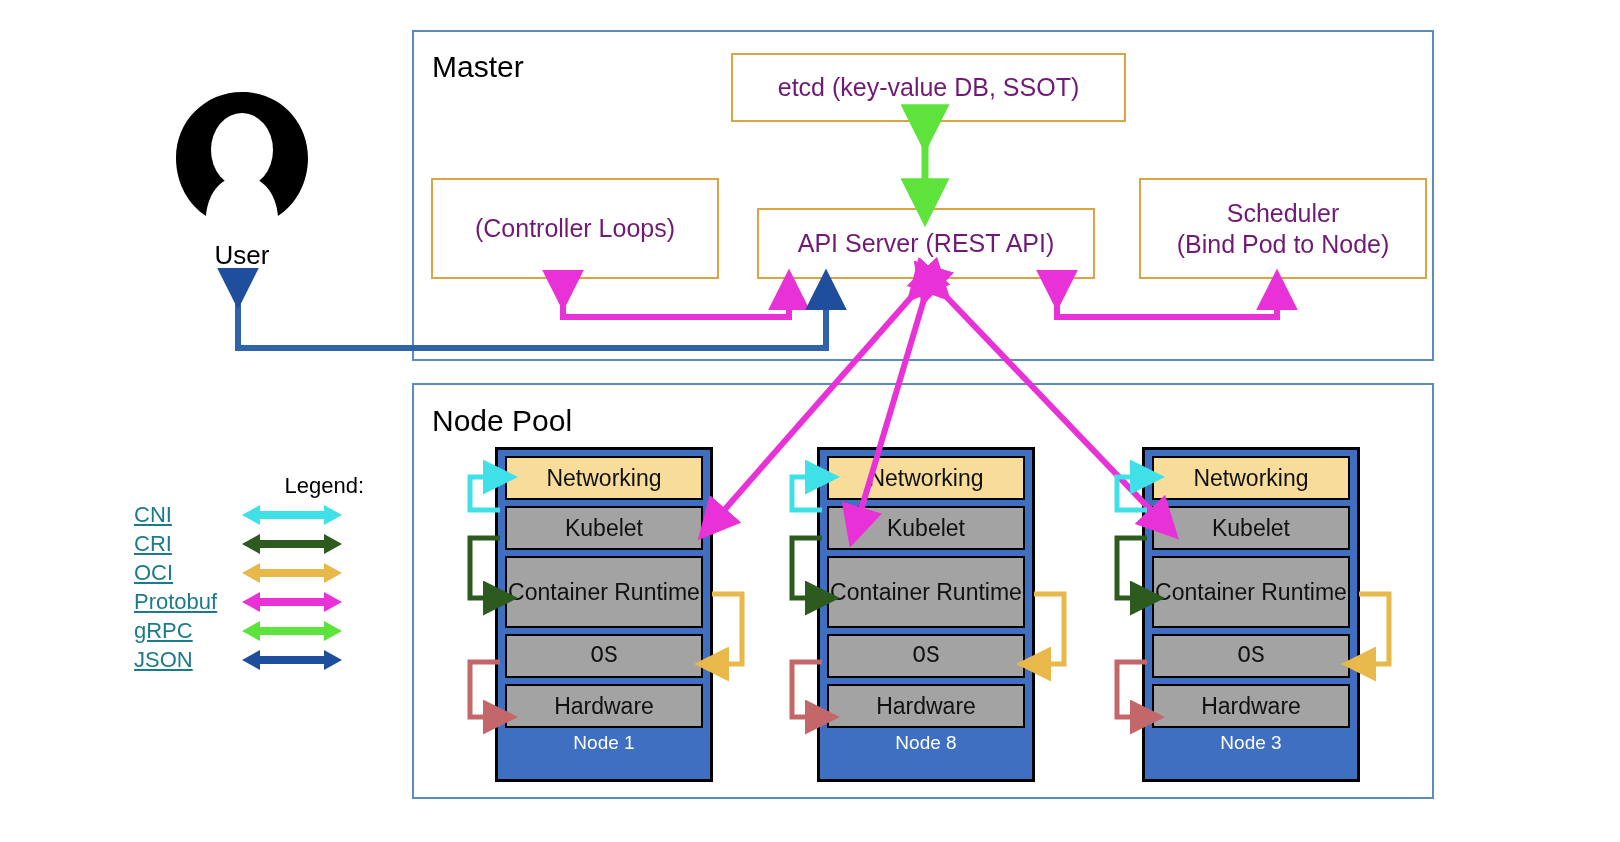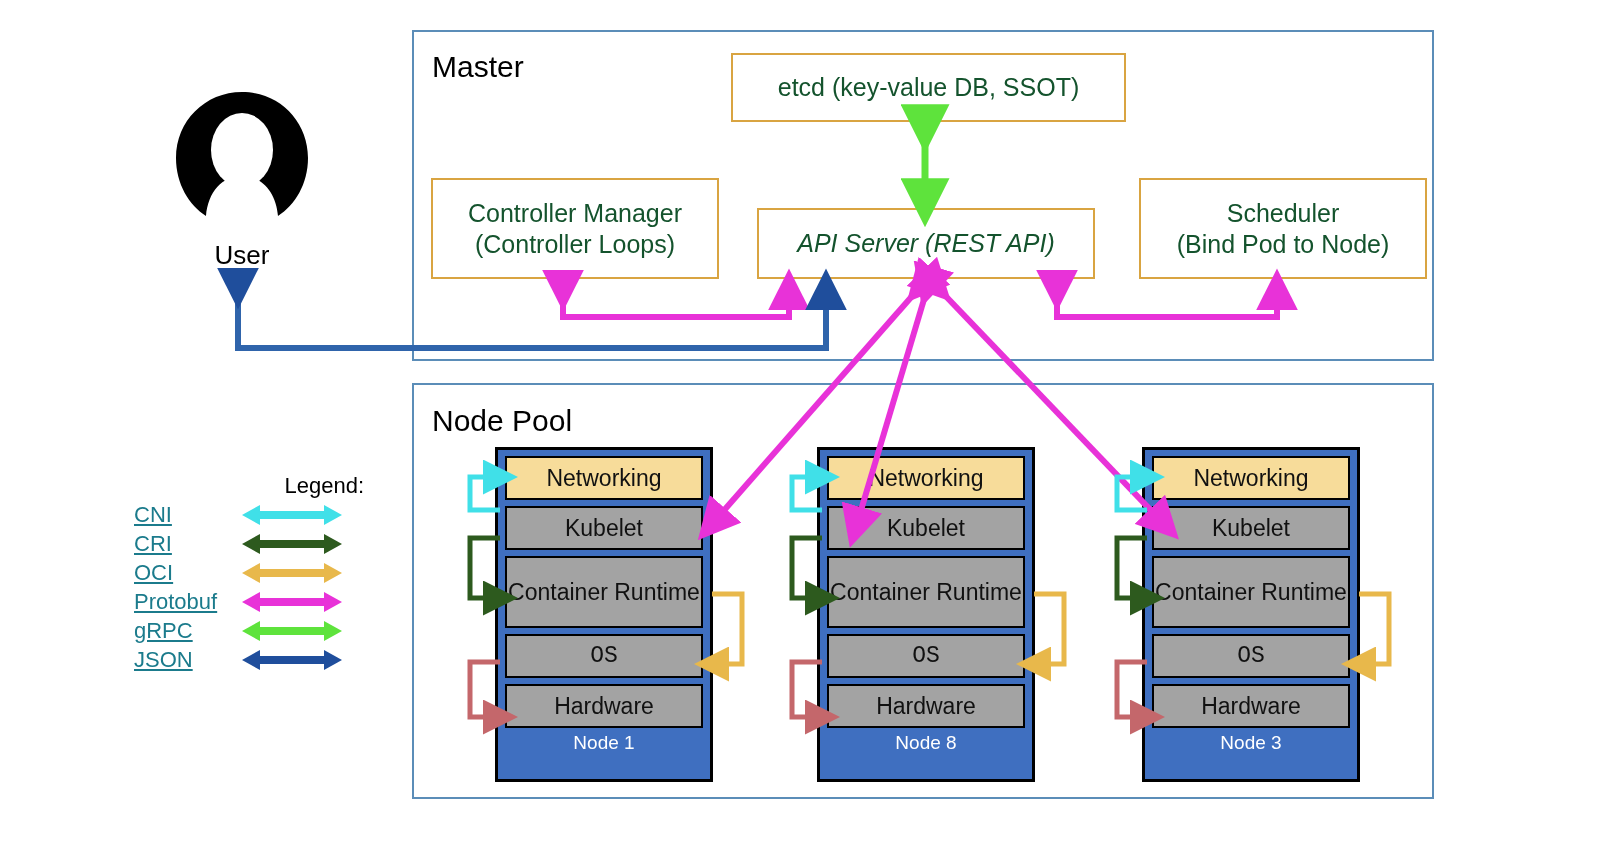--- a/index.html
+++ b/index.html
@@ -12,24 +12,24 @@
   .panel{position:absolute;border:2px solid #5b8db8;background:#ffffff;box-sizing:border-box;}
   #master-panel{left:412px;top:30px;width:1022px;height:331px;}
   #nodepool-panel{left:412px;top:383px;width:1022px;height:416px;}
   .panel-title{position:absolute;font-size:30px;line-height:30px;color:#000;white-space:nowrap;}
   #master-title{left:432px;top:52px;}
   #nodepool-title{left:432px;top:406px;}
 
   
   .mbox{position:absolute;border:2px solid #d9a441;background:#ffffff;box-sizing:border-box;
         display:flex;align-items:center;justify-content:center;text-align:center;
-        font-size:25px;line-height:31px;color:#14532d;}
+        font-size:25px;line-height:31px;color:#701a75;}
   #etcd-box{left:731px;top:53px;width:395px;height:69px;}
   #ctrlmgr-box{left:431px;top:178px;width:288px;height:101px;}
-  #apiserver-box{left:757px;top:208px;width:338px;height:71px;font-style:italic;}
+  #apiserver-box{left:757px;top:208px;width:338px;height:71px;}
   #sched-box{left:1139px;top:178px;width:288px;height:101px;}
   .mbox span{display:block;}
 
   
   #user-avatar{left:172px;top:88px;width:140px;height:140px;}
   #user-label{left:172px;top:240px;width:140px;text-align:center;font-size:26px;color:#000;}
 
   
   .node{position:absolute;width:218px;height:335px;background:#3f6fc0;border:3px solid #000;
         box-sizing:border-box;padding:6px 7px 16px 7px;}
@@ -64,21 +64,20 @@
 
 <div class="panel-title" id="master-title">Master</div>
 <div class="panel-title" id="nodepool-title">Node Pool</div>
 
 <div class="mbox" id="etcd-box">
   <span>etcd (key-value DB, SSOT)</span>
 </div>
 
 <div class="mbox" id="ctrlmgr-box">
   <div>
-    <span>Controller Manager</span>
     <span>(Controller Loops)</span>
   </div>
 </div>
 
 <div class="mbox" id="apiserver-box">
   <span>API Server (REST API)</span>
 </div>
 
 <div class="mbox" id="sched-box">
   <div>

